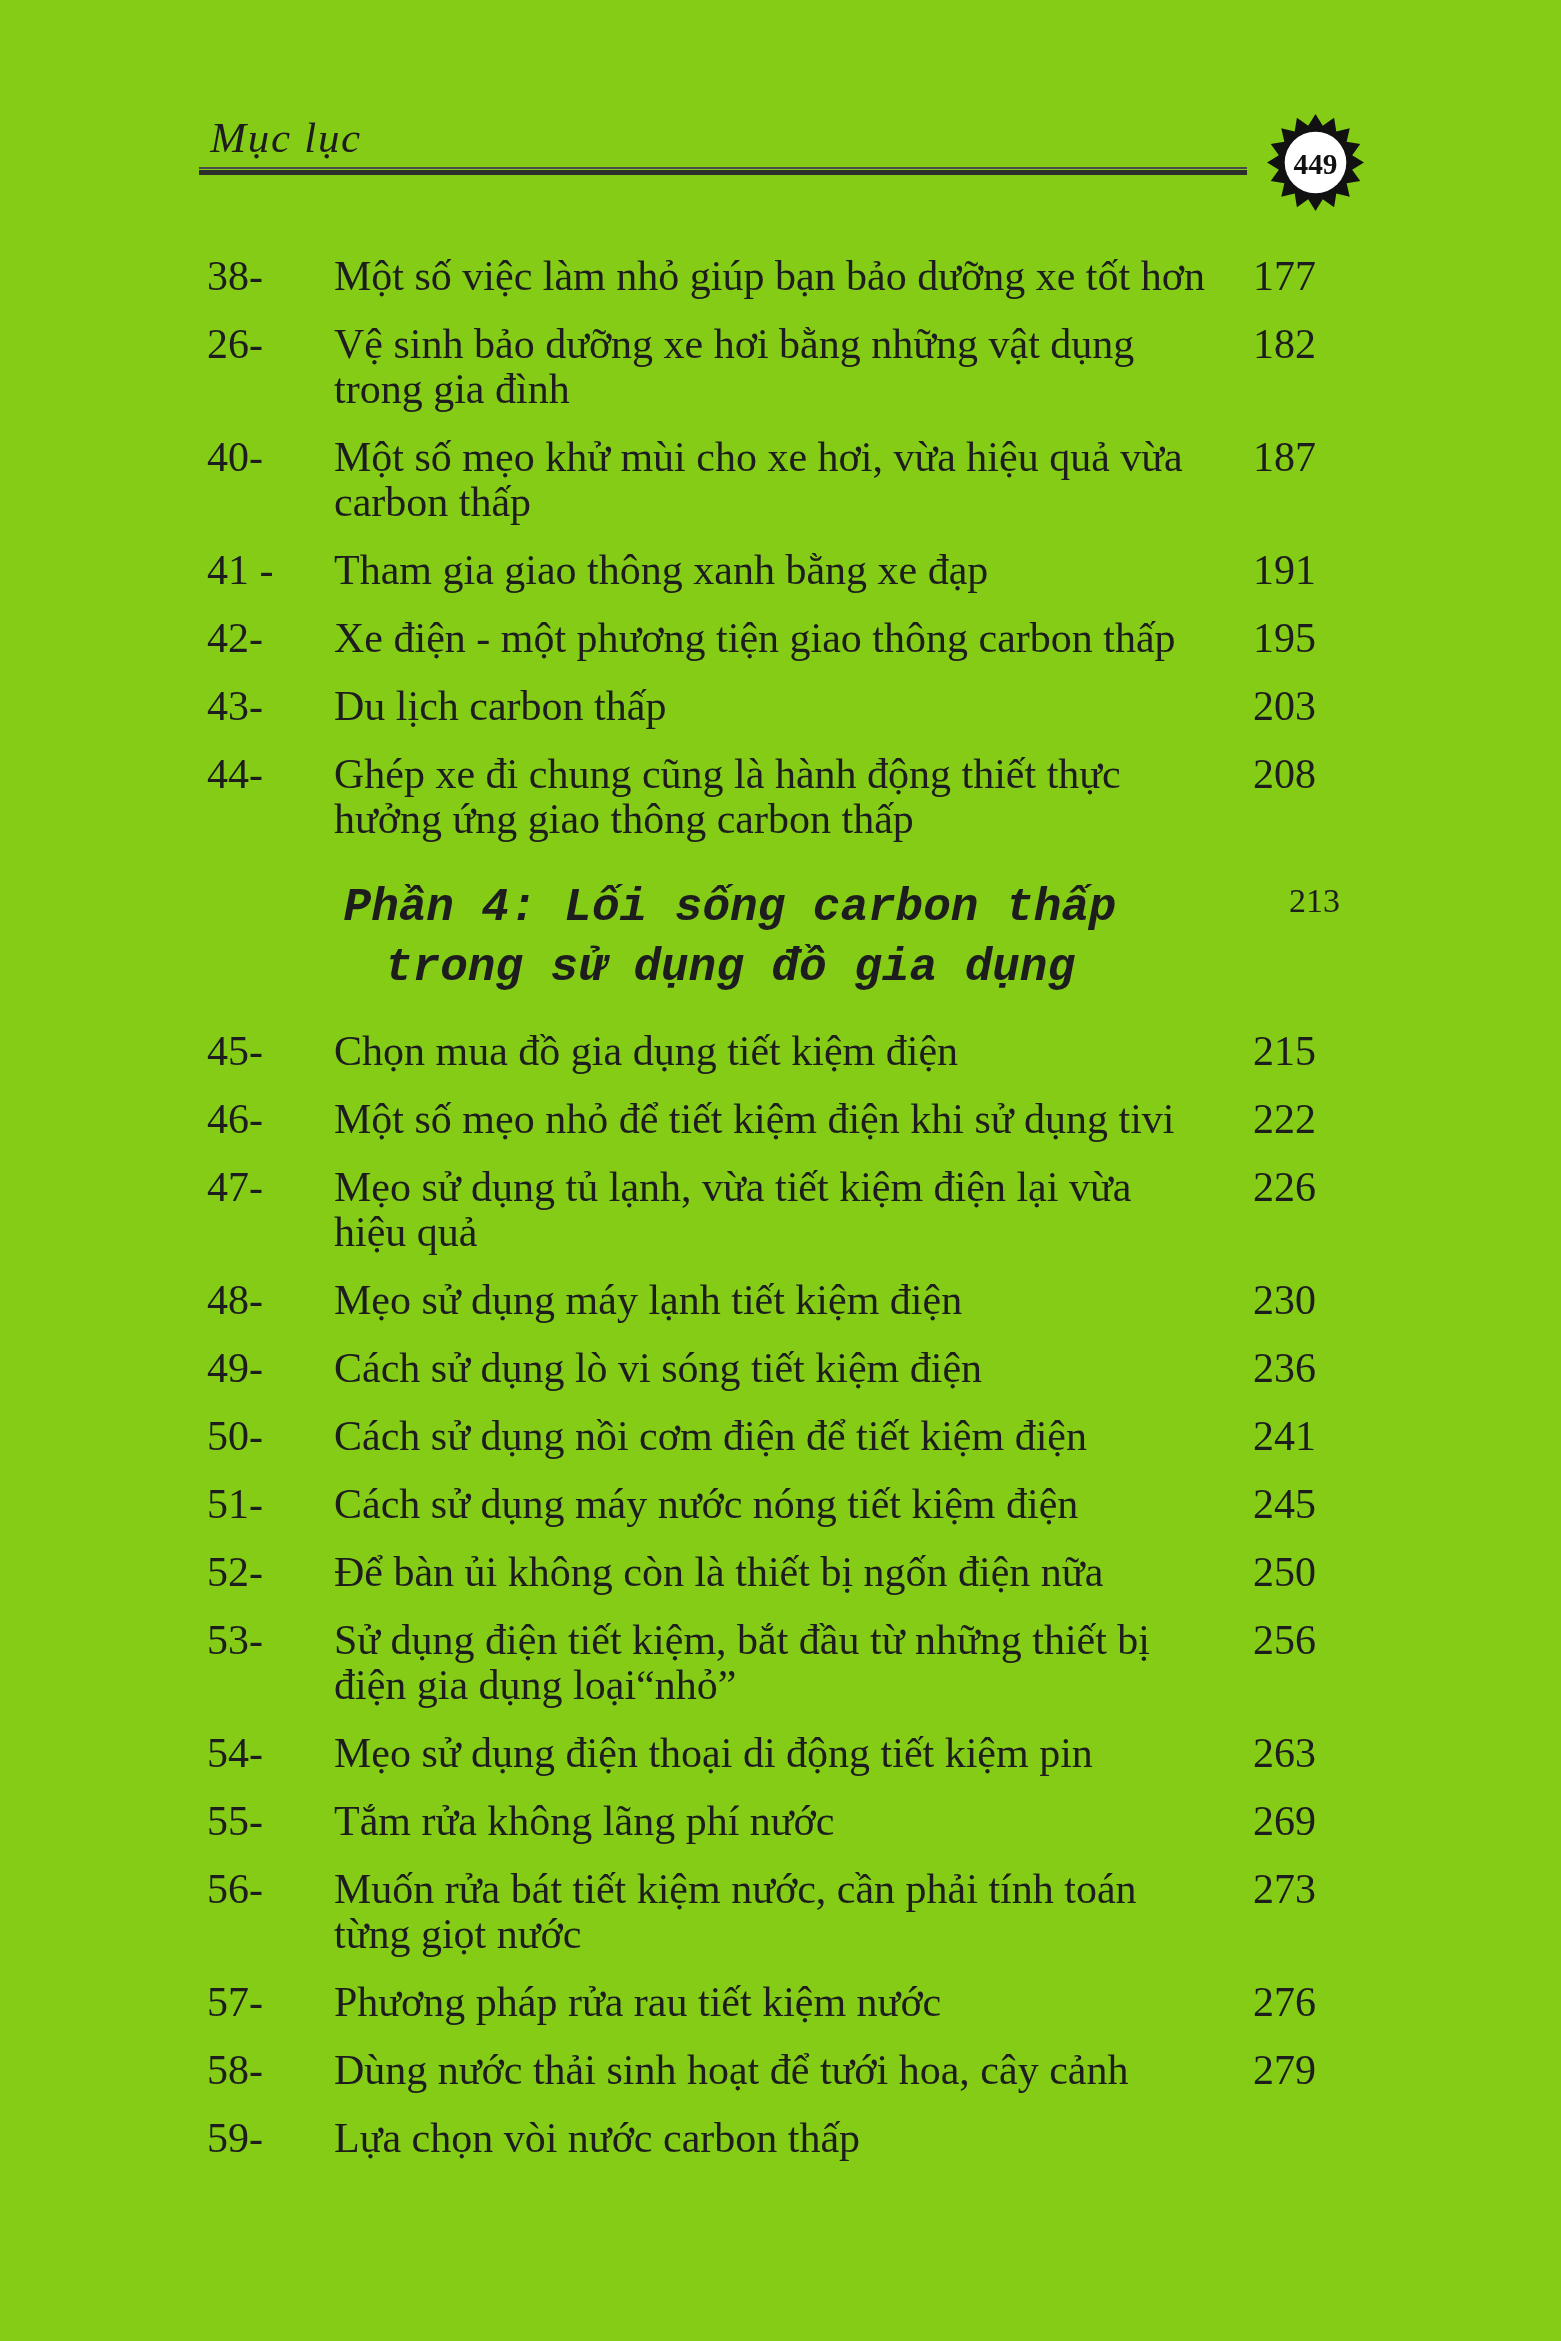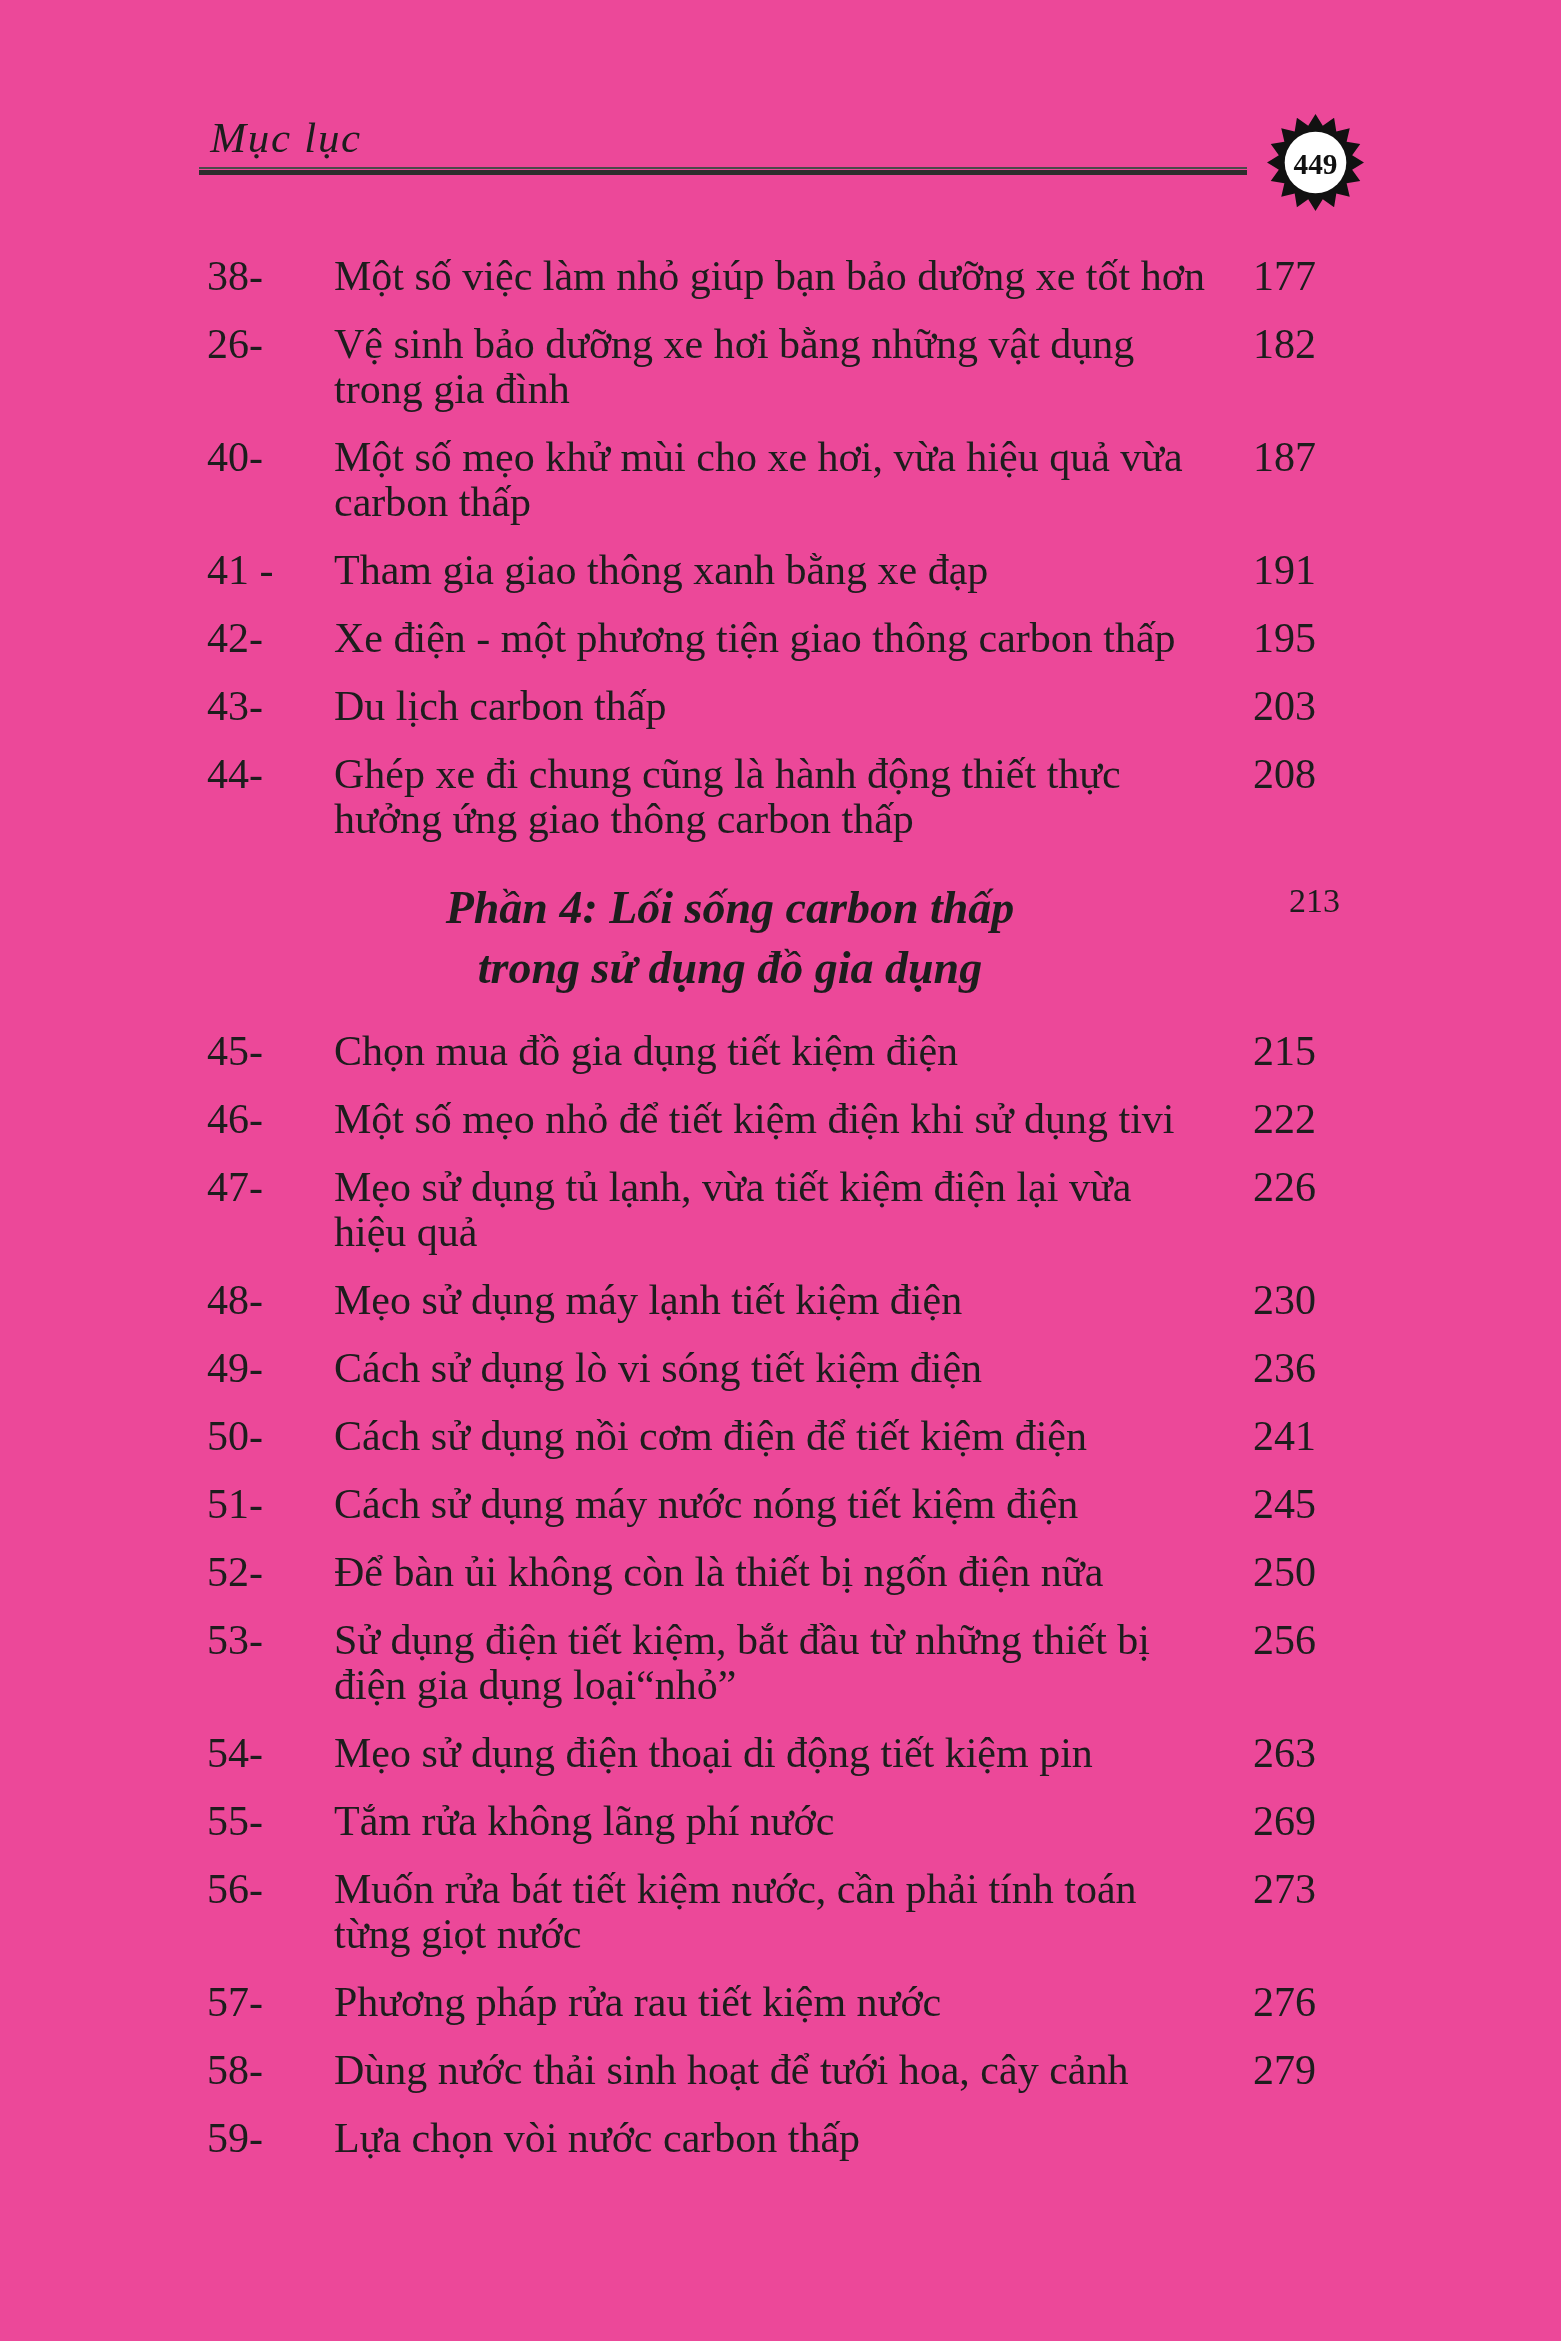--- a/index.html
+++ b/index.html
@@ -3,21 +3,21 @@
 <meta charset="utf-8">
 <style>
   * { margin: 0; padding: 0; box-sizing: border-box; }
   html, body { background: #e8e8e8; }
   body { font-family: "Liberation Serif", "DejaVu Serif", serif; color: #1d1d1d; }
 
   .page {
     position: relative;
     width: 1561px;
     height: 2342px;
-    background: #ec4899;
+    background: #84cc16;
     padding: 114px 221px 0 207px;
     overflow: hidden;
     margin: 0 auto;
   }
 
   
   .header { position: relative; }
   .header-title {
     font-style: italic;
     font-size: 43px;
@@ -57,21 +57,21 @@
 
   
   .section {
     display: flex;
     align-items: flex-start;
     margin: 36px 0 31px 0;
   }
   .section-title {
     flex: 1;
     text-align: center;
-    font-family: Liberation Serif, serif;
+    font-family: Liberation Mono, monospace;
     font-style: italic;
     font-weight: bold;
     font-size: 46px;
     line-height: 60px;
   }
   .section-page {
     width: 87px;
     flex: none;
     text-align: right;
     font-size: 34px;

